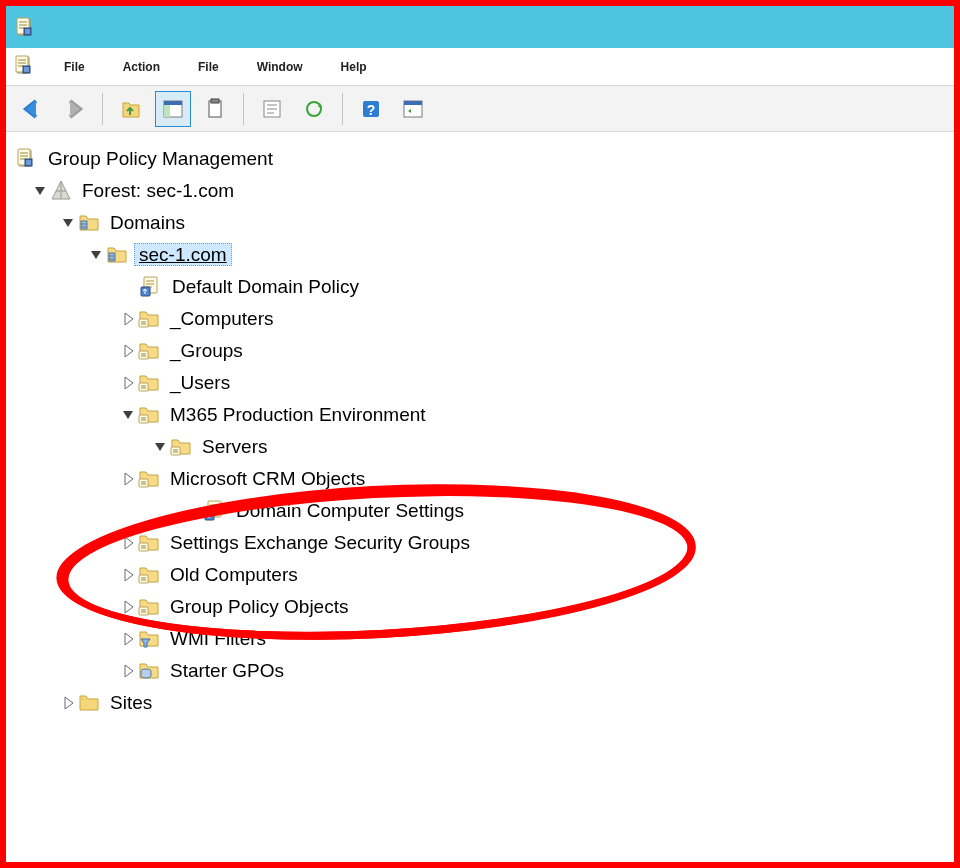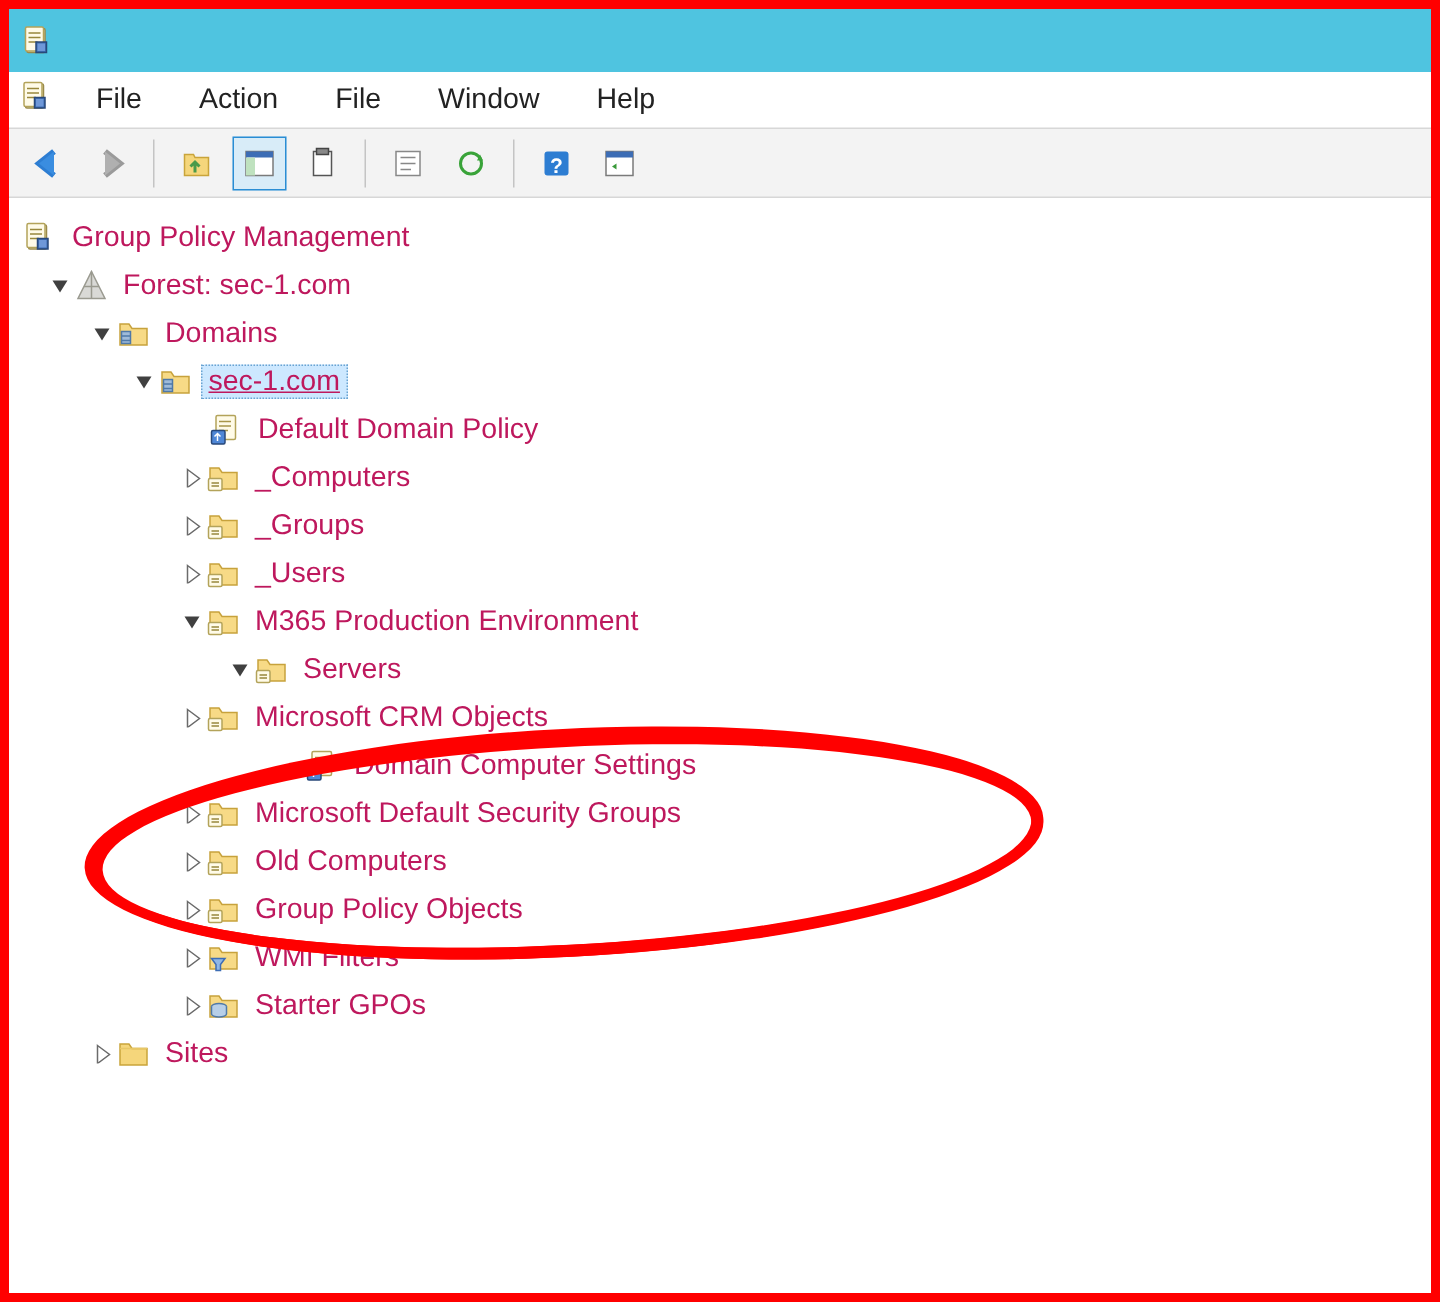--- a/index.html
+++ b/index.html
@@ -21,22 +21,23 @@
     .app-icon {
       width: 24px; height: 24px;
       display: inline-flex; align-items: center; justify-content: center;
     }
     .menubar {
       height: 38px;
       background: #fff;
       border-bottom: 1px solid #d7d7d7;
       display: flex; align-items: center;
       padding-left: 8px; gap: 2px;
-      font-size: 19px;
+      font-size: 12px;
       color: #222;
+      font-weight: bold;
     }
     .menubar .m-icon { margin-right: 8px; }
     .menubar .m-item { padding: 4px 18px; cursor: default; }
     .toolbar {
       height: 46px;
       background: #f3f3f3;
       border-bottom: 1px solid #d7d7d7;
       display: flex; align-items: center;
       padding: 4px 8px; gap: 6px;
     }
@@ -52,21 +53,21 @@
       background: transparent;
     }
     .t-btn.sel {
       border: 1px solid #2a8dd4;
       background: #d8ecf8;
     }
     .tree {
       padding: 10px 4px 0 6px;
       font-size: 19px;
       line-height: 1.0;
-      color: #be185d;
+      color: #000000;
       position: relative;
       user-select: none;
     }
     .row {
       display: flex; align-items: center;
       height: 32px;
       white-space: nowrap;
     }
     .tw { width: 16px; height: 16px; display: inline-flex; align-items: center; justify-content: center; margin-right: 2px; }
     .tw svg { display: block; }
@@ -442,21 +443,21 @@
       <span class="tw">
           <svg width="14" height="14" viewBox="0 0 14 14">
             <use href="#tw-closed"></use>
           </svg>
         </span>
       <span class="ic">
           <svg width="22" height="22" viewBox="0 0 22 22">
             <use href="#i-ou"></use>
           </svg>
         </span>
-      <span class="lbl">Microsoft Default Security Groups</span>
+      <span class="lbl">Settings Exchange Security Groups</span>
     </div>
 
     <div class="row">
       <span class="ind" style="width:108px"></span>
       <span class="tw">
           <svg width="14" height="14" viewBox="0 0 14 14">
             <use href="#tw-closed"></use>
           </svg>
         </span>
       <span class="ic">

